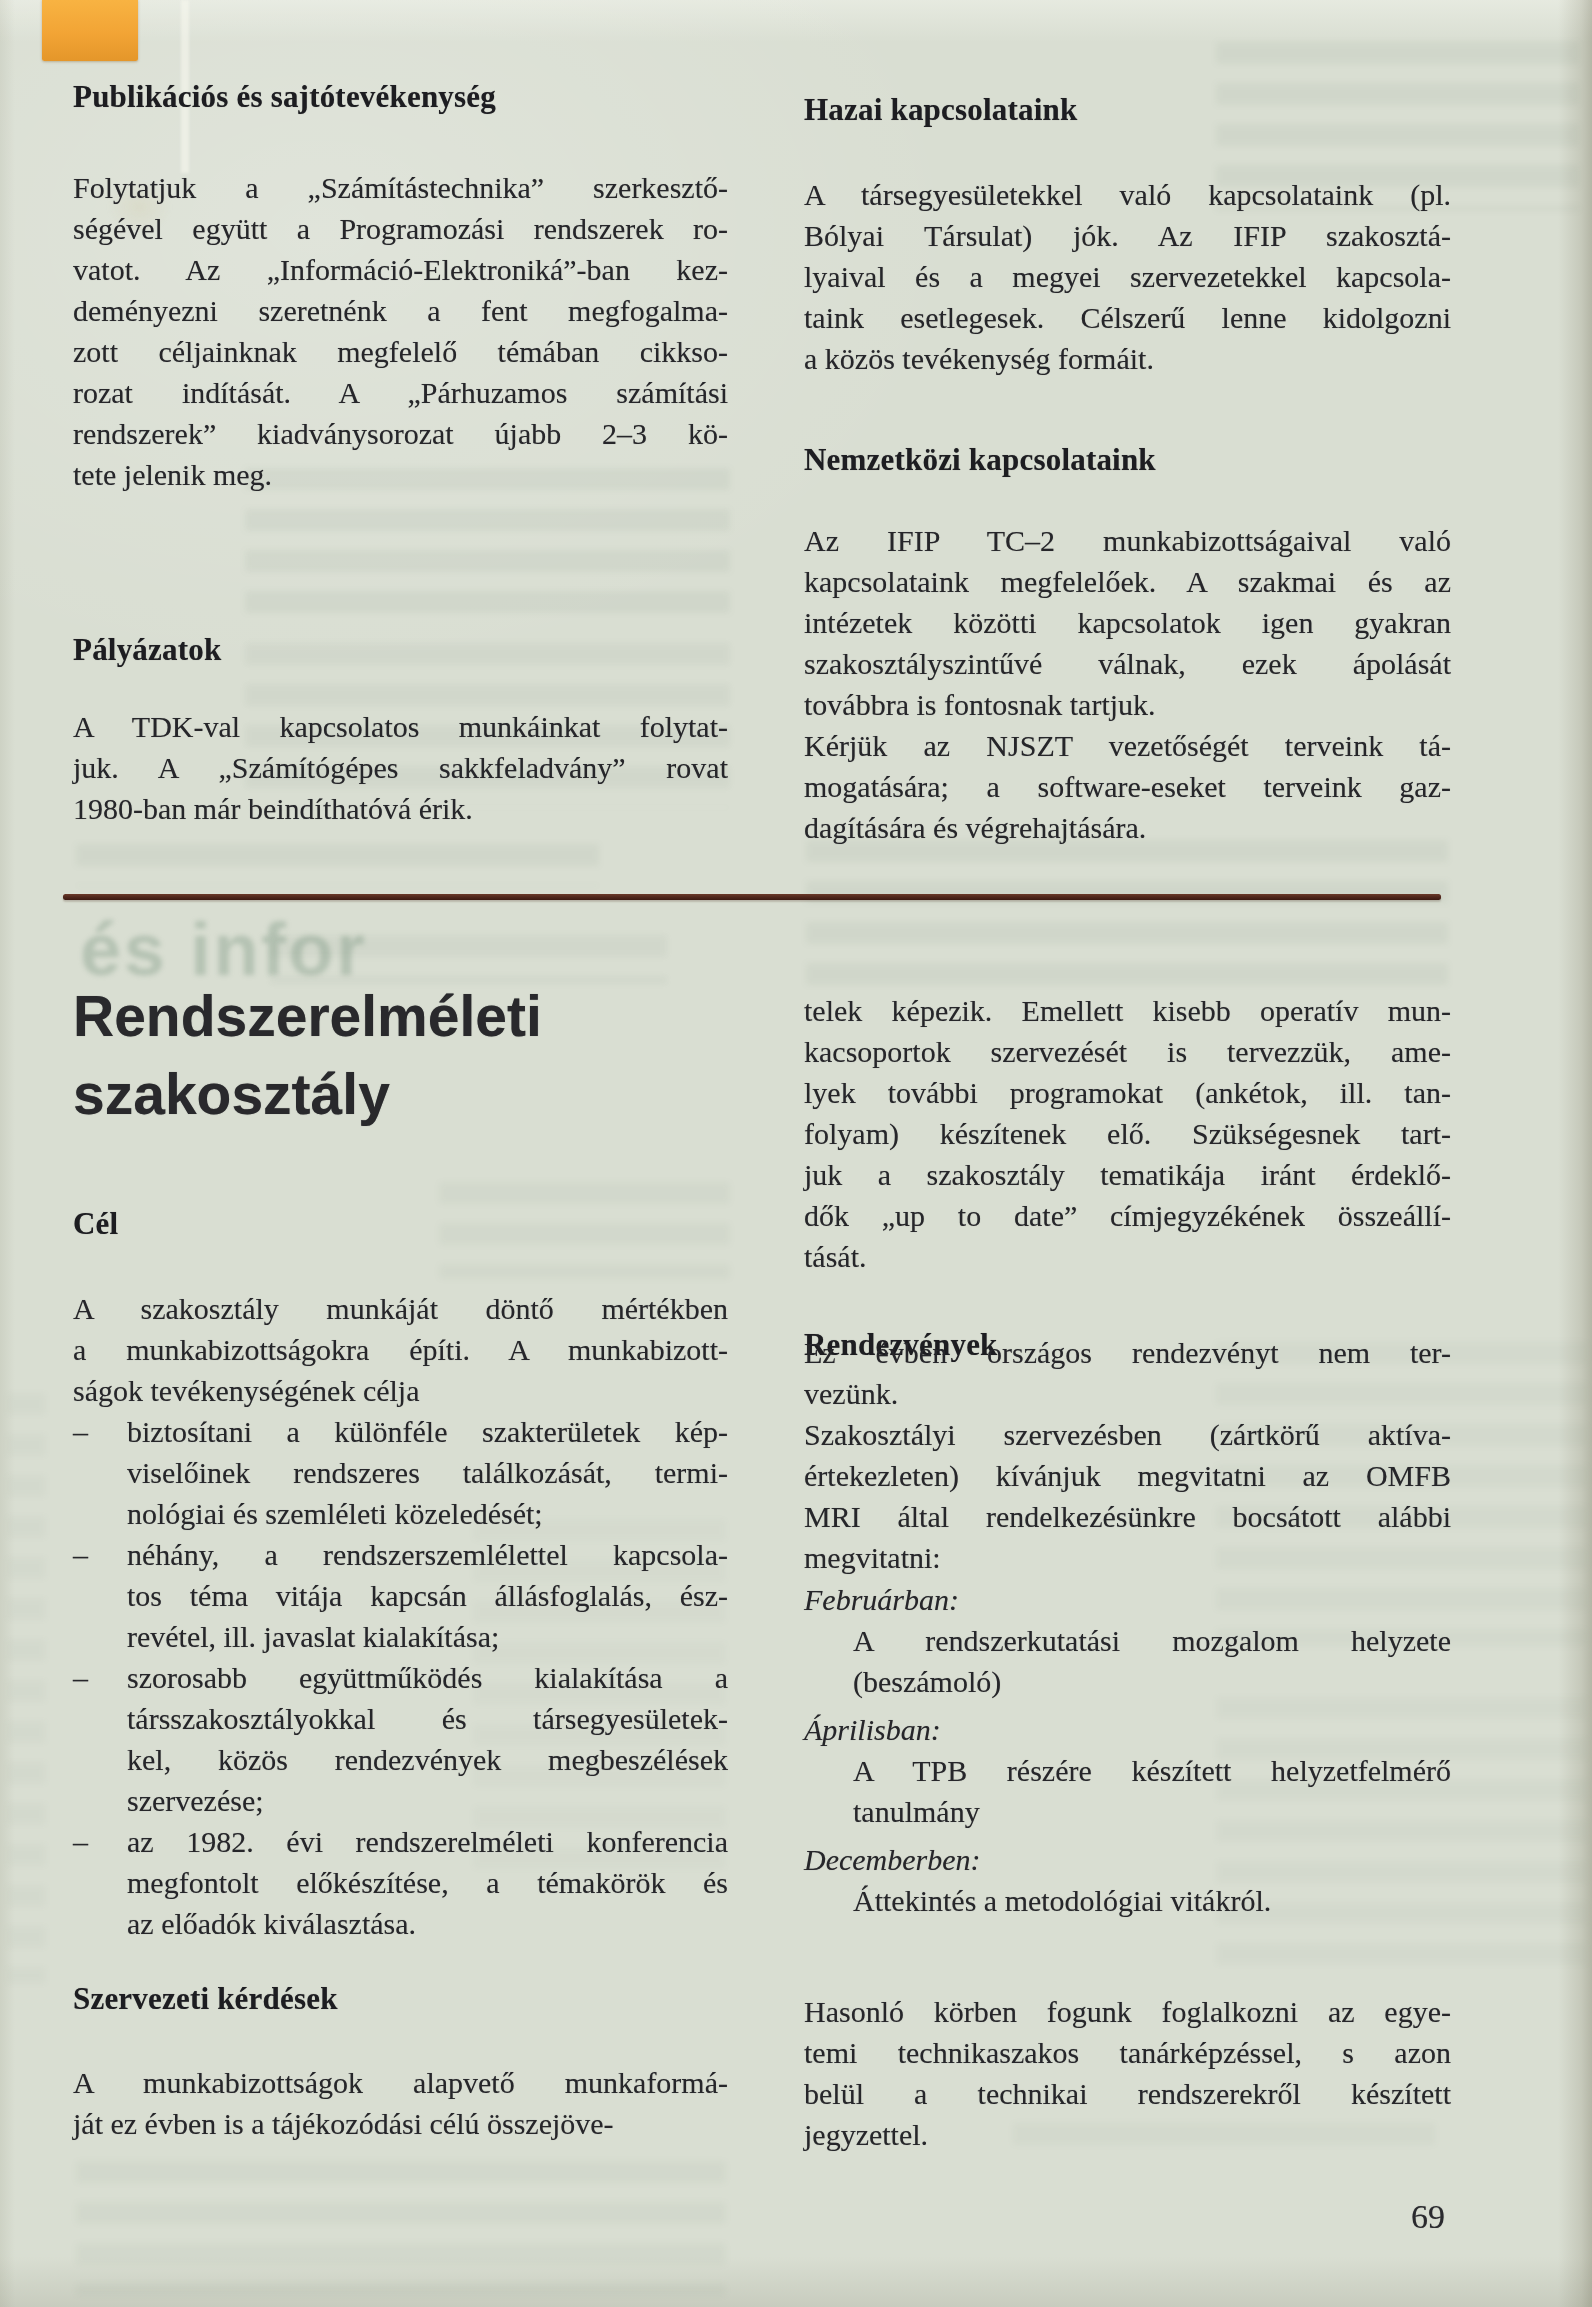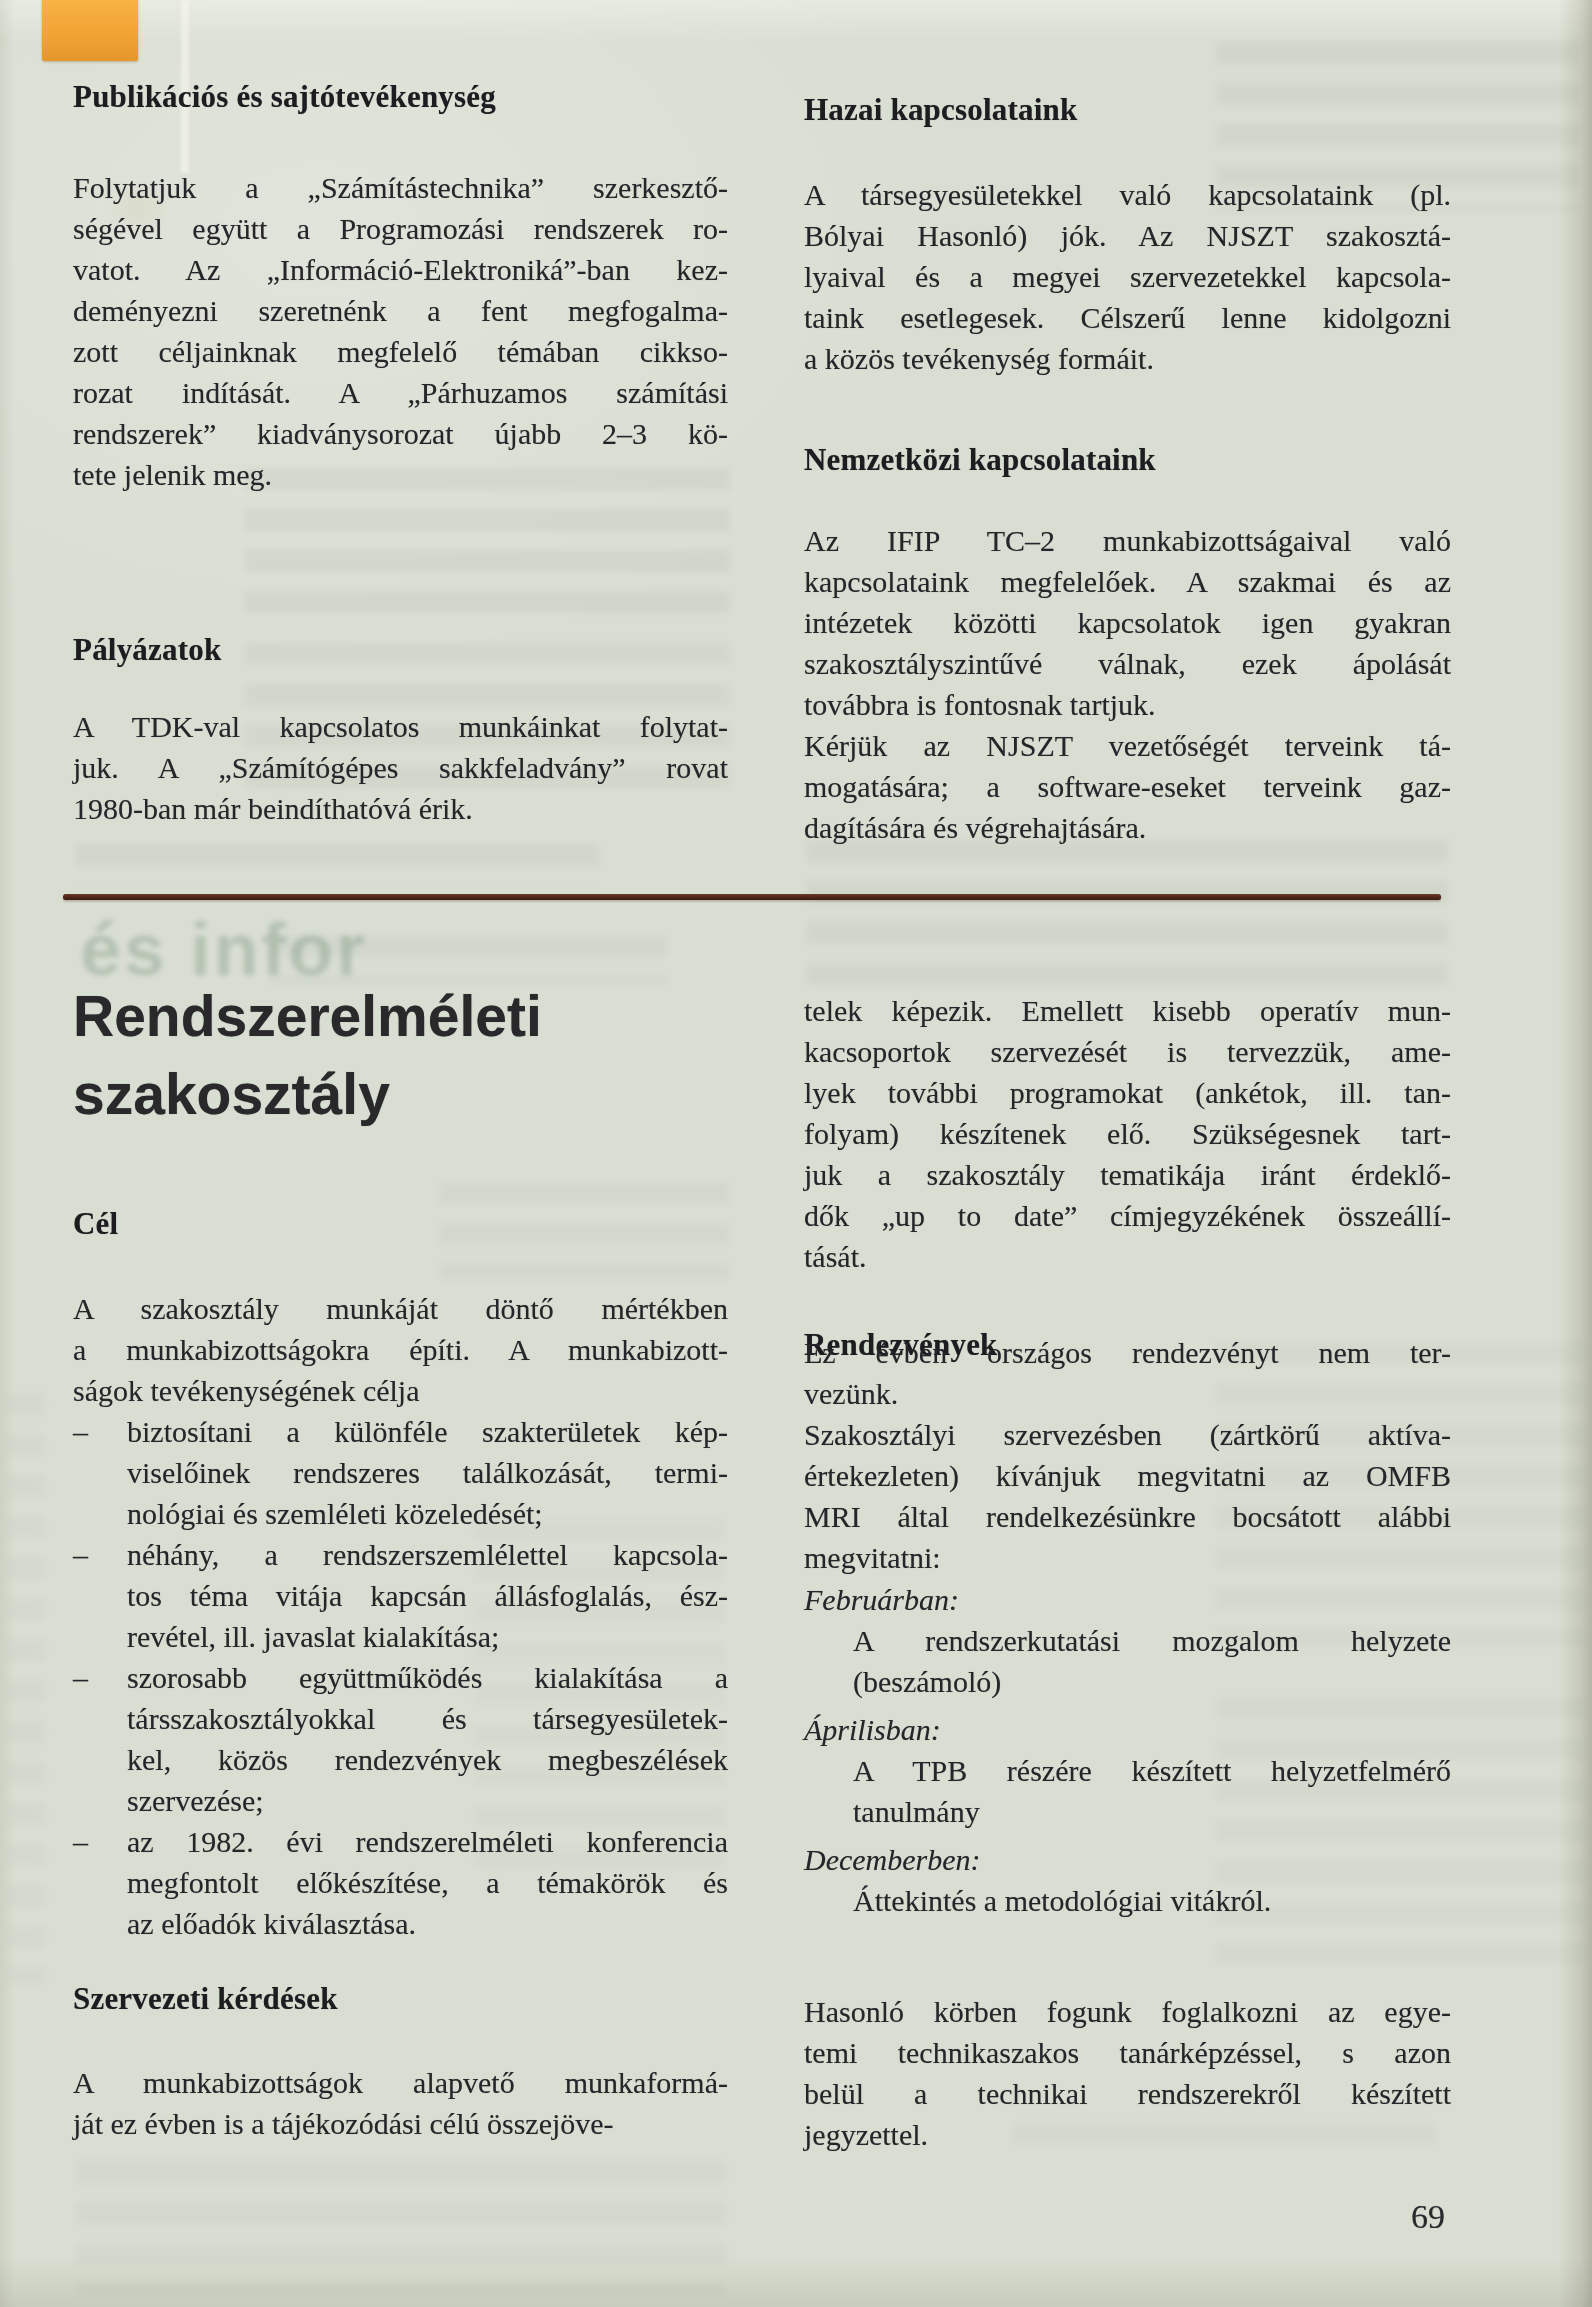--- a/index.html
+++ b/index.html
@@ -151,21 +151,21 @@
 
   <div class="abs heading" style="left:73px;top:1980px;">Szervezeti kérdések</div>
   <div class="abs par" style="left:73px;top:2062px;">
       <div class="pline">A munkabizottságok alapvető munkaformá-</div>
       <div class="pline last">ját ez évben is a tájékozódási célú összejöve-</div>
     </div>
 
   <div class="abs heading" style="left:804px;top:91px;">Hazai kapcsolataink</div>
   <div class="abs par r" style="left:804px;top:174px;">
       <div class="pline">A társegyesületekkel való kapcsolataink (pl.</div>
-      <div class="pline">Bólyai Hasonló) jók. Az NJSZT szakosztá-</div>
+      <div class="pline">Bólyai Társulat) jók. Az IFIP szakosztá-</div>
       <div class="pline">lyaival és a megyei szervezetekkel kapcsola-</div>
       <div class="pline">taink esetlegesek. Célszerű lenne kidolgozni</div>
       <div class="pline last">a közös tevékenység formáit.</div>
     </div>
 
   <div class="abs heading" style="left:804px;top:441px;">Nemzetközi kapcsolataink</div>
   <div class="abs par r" style="left:804px;top:520px;">
     <div>
         <div class="pline">Az IFIP TC–2 munkabizottságaival való</div>
         <div class="pline">kapcsolataink megfelelőek. A szakmai és az</div>

